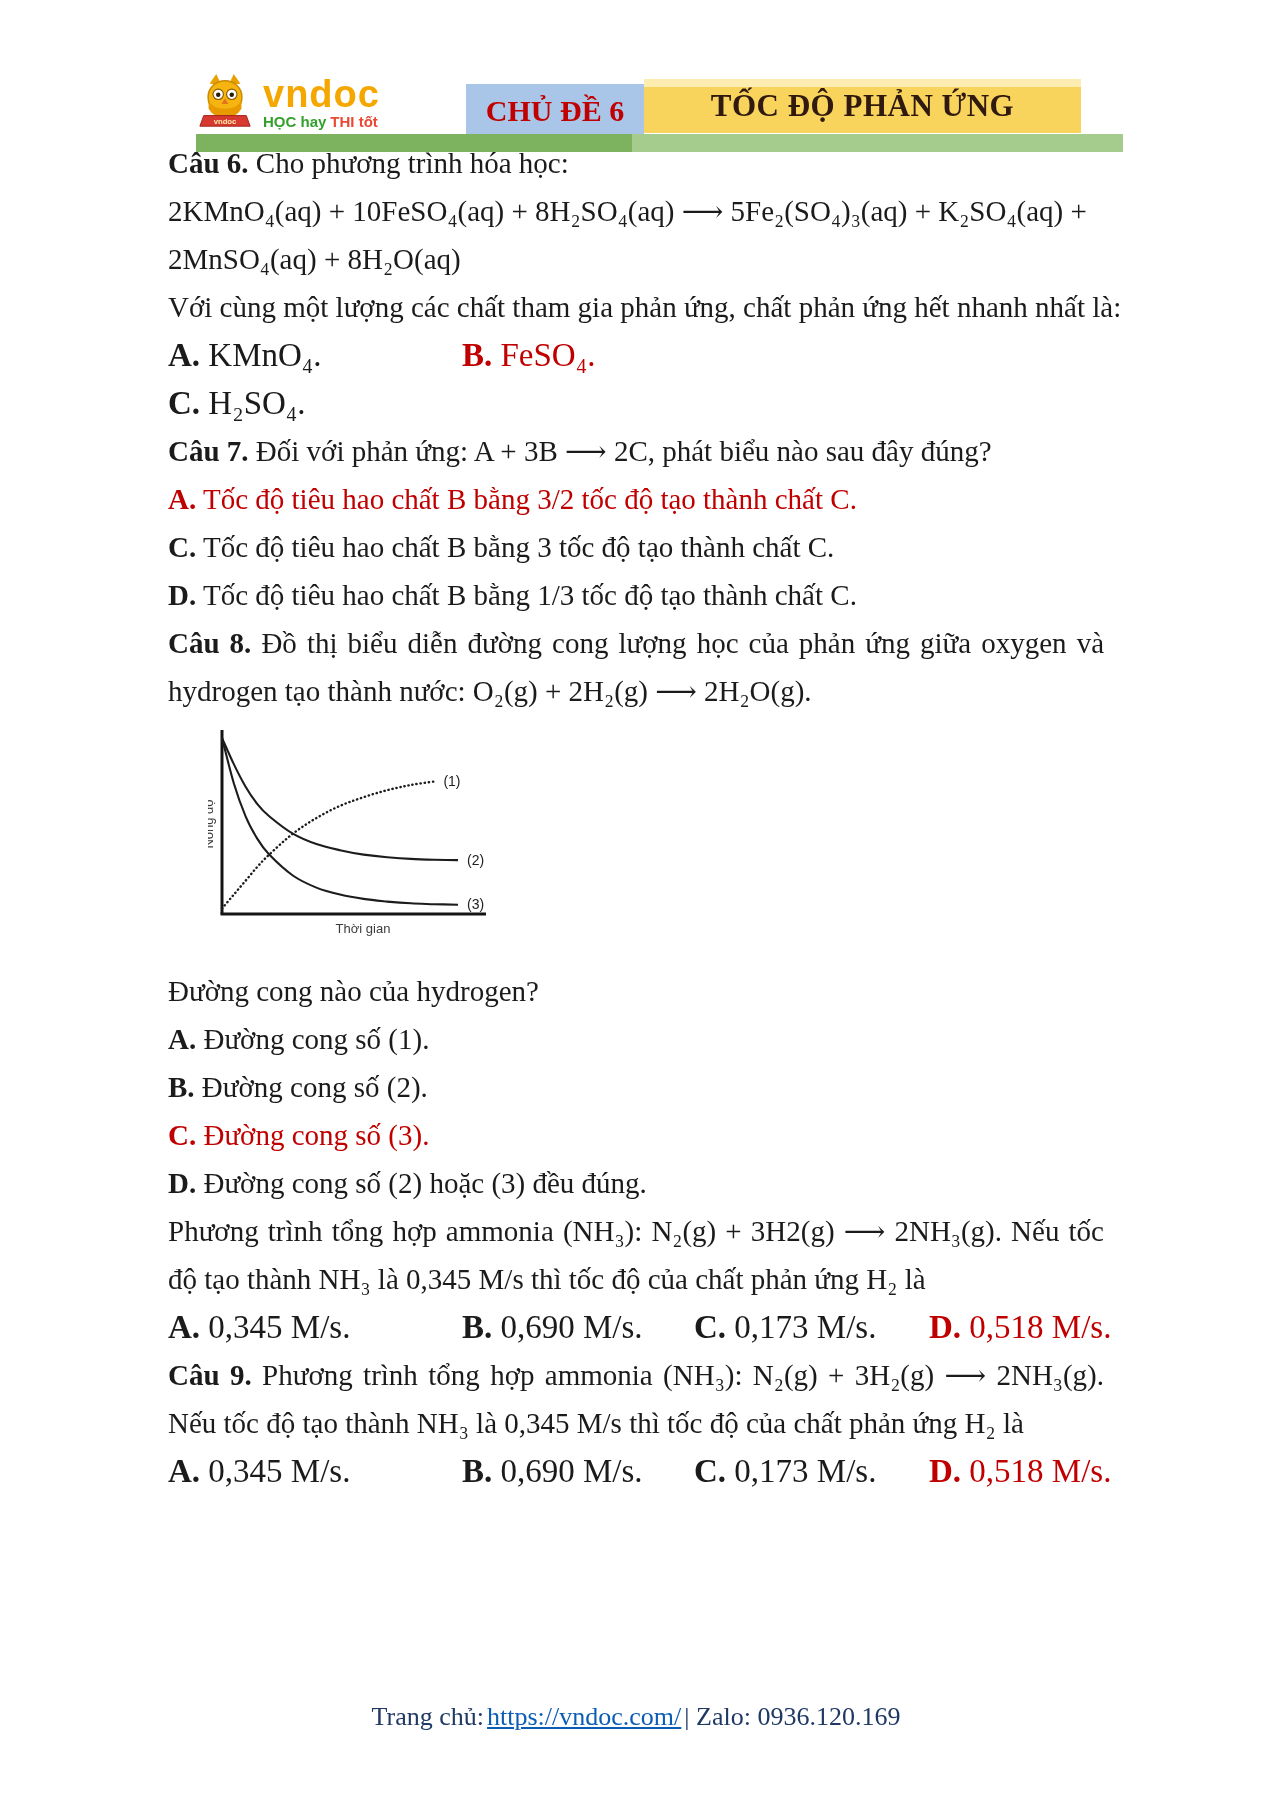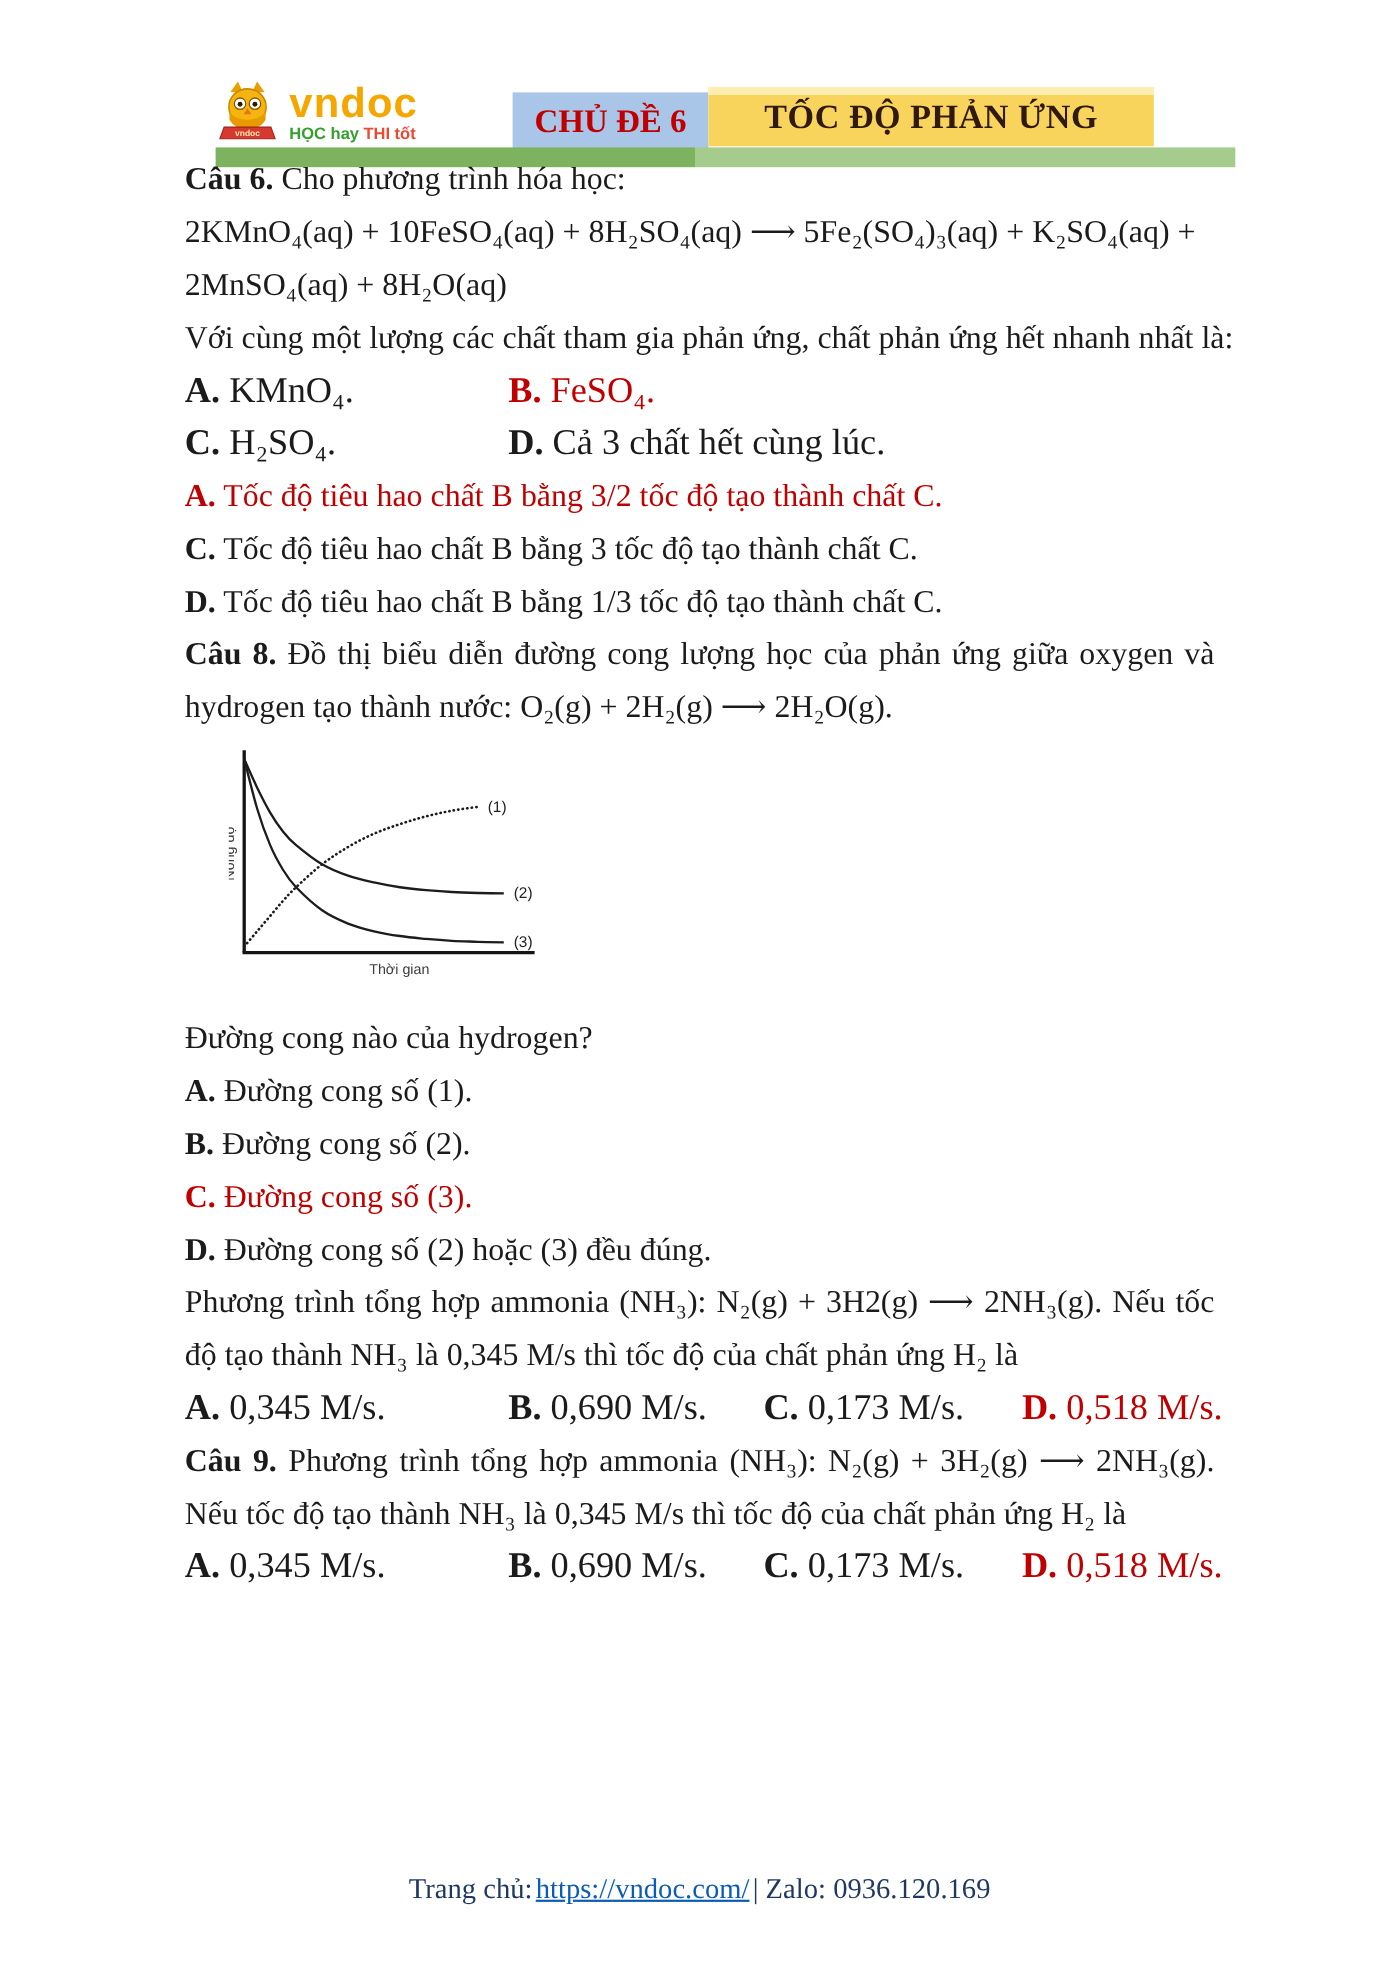--- a/index.html
+++ b/index.html
@@ -12,21 +12,21 @@
   .logo-words{display:flex;flex-direction:column;}
   .brand{font-family:"Liberation Sans","DejaVu Sans",sans-serif;font-weight:bold;
          font-size:38px;line-height:36px;color:var(--brand-orange,#f5a700);letter-spacing:1px;}
   .tagline{font-family:"Liberation Sans","DejaVu Sans",sans-serif;font-weight:bold;
            font-size:15px;line-height:17px;margin-top:1px;}
   .tg-green{color:var(--tagline-green,#33a02c);margin-right:4px;}
   .tg-red{color:var(--tagline-red,#e84a33);}
   .chapter-box{position:absolute;left:466px;top:84px;width:178px;height:54px;
                background:var(--chapter-bg,#a9c6e8);display:flex;align-items:center;justify-content:center;
                font-weight:bold;font-size:30px;color:var(--chapter-text,#c00000);}
-  .topic-box{position:absolute;left:644px;top:79px;width:405px;height:54px;
+  .topic-box{position:absolute;left:644px;top:79px;width:437px;height:54px;
              background:linear-gradient(to bottom,var(--topic-bg-top,#fdedb0) 0 14%,var(--topic-bg,#f8d45c) 14%);
              display:flex;align-items:center;justify-content:center;
              font-weight:bold;font-size:31px;color:var(--topic-text,#30190e);letter-spacing:.5px;}
   .green-bar{position:absolute;left:196px;top:134px;width:927px;height:18px;
              background:linear-gradient(to right,var(--bar-dark,#7db35e) 0 47%,var(--bar-light,#a5cb8d) 47%);}
 
   
   main{position:absolute;left:168px;top:148px;width:936px;}
   .line{font-size:29px;line-height:30px;margin:0 0 18px;white-space:nowrap;}
   .just{white-space:normal;text-align:justify;text-align-last:justify;}
@@ -91,25 +91,28 @@
         <b class="qlabel">Câu 6.</b>
         <span>Cho phương trình hóa học:</span>
       </div>
       <div class="line">2KMnO₄(aq) + 10FeSO₄(aq) + 8H₂SO₄(aq) ⟶ 5Fe₂(SO₄)₃(aq) + K₂SO₄(aq) +</div>
       <div class="line">2MnSO₄(aq) + 8H₂O(aq)</div>
       <div class="line">Với cùng một lượng các chất tham gia phản ứng, chất phản ứng hết nhanh nhất là:</div>
       <div class="opt-grid cols2">
         <span class="opt"><b class="okey">A.</b> <span>KMnO₄.</span></span>
         <span class="opt red"><b class="okey">B.</b> <span>FeSO₄.</span></span>
         <span class="opt"><b class="okey">C.</b> <span>H₂SO₄.</span></span>
-        <span class="opt"><b class="okey">D.</b> <span>Cả 3 chất hết cùng lúc.</span></span>
       </div>
     </section>
 
     <section>
+      <div class="line">
+        <b class="qlabel">Câu 7.</b>
+        <span>Đối với phản ứng: A + 3B ⟶ 2C, phát biểu nào sau đây đúng?</span>
+      </div>
       <div class="line red"><b class="okey">A.</b> <span>Tốc độ tiêu hao chất B bằng 3/2 tốc độ tạo thành chất C.</span></div>
       <div class="line"><b class="okey">C.</b> <span>Tốc độ tiêu hao chất B bằng 3 tốc độ tạo thành chất C.</span></div>
       <div class="line"><b class="okey">D.</b> <span>Tốc độ tiêu hao chất B bằng 1/3 tốc độ tạo thành chất C.</span></div>
     </section>
 
     <section>
       <div class="line just">
         <b class="qlabel">Câu 8.</b>
         <span>Đồ thị biểu diễn đường cong lượng học của phản ứng giữa oxygen và</span>
       </div>

